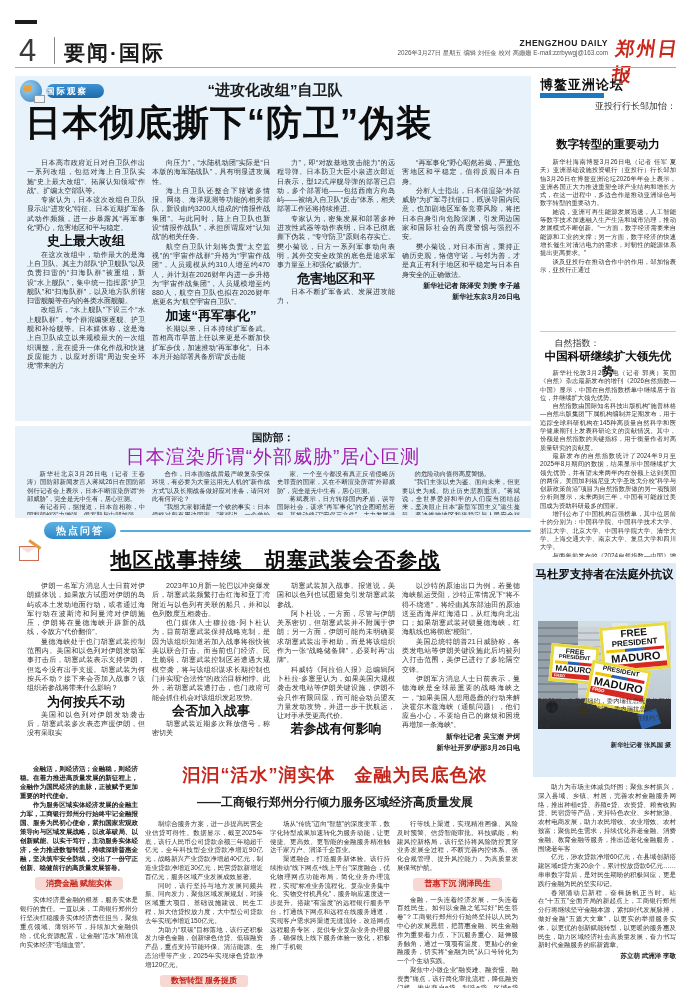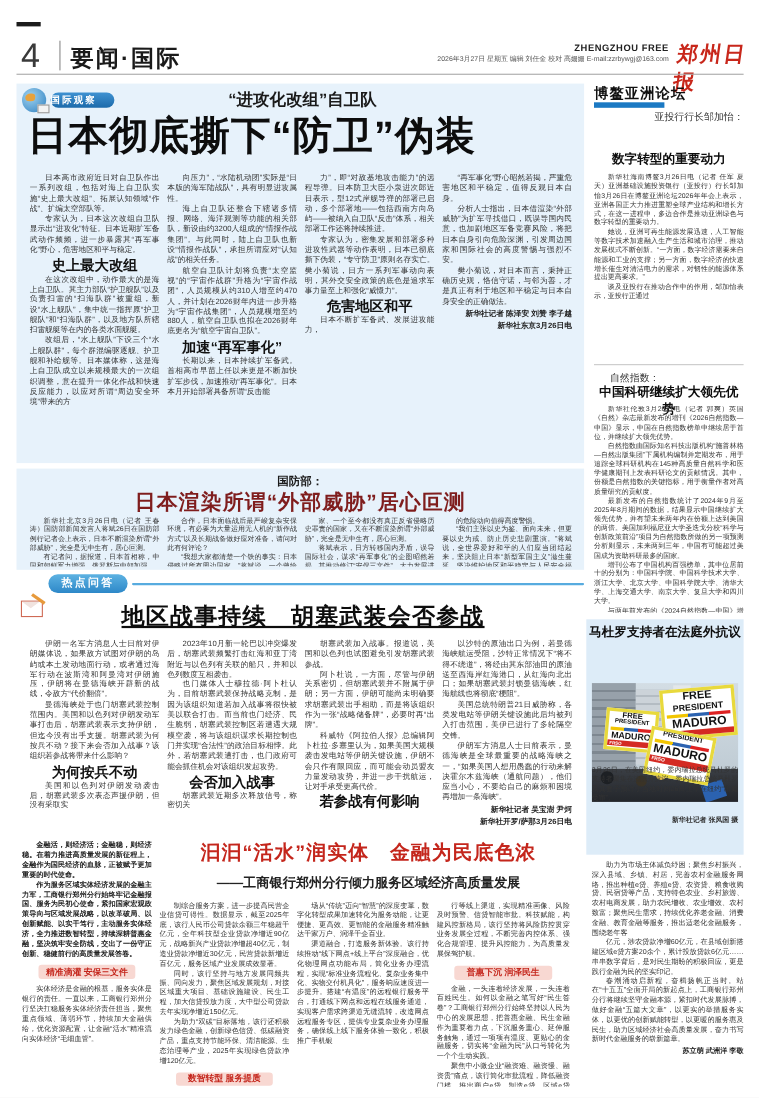--- a/index.html
+++ b/index.html
@@ -23,21 +23,21 @@
   .colbody p{margin:0;text-indent:2em;}
   .colbody p.bld{font-weight:bold;color:#222;}
   .colbody .ch{font-size:13px;font-weight:800;text-align:center;margin:4px 0;color:#111;text-indent:0;}
   .colbody .sig{text-align:right;font-weight:bold;text-indent:0;margin-top:2px;color:#222;}
   .small .colbody, .colbody.small{font-size:6.3px;line-height:8.3px;}
   .fin .ch{background:#f8d8d2;color:#c4261c;width:74%;margin:5px auto;padding:2px 0;border-radius:3px;font-size:8px;}
   
   .kicker{font-size:15px;font-weight:bold;text-align:center;color:#1a1a1a;}
   .mainhead{font-size:36px;font-weight:900;text-align:left;color:#0d0d0d;letter-spacing:1px;}
   .midkicker{font-size:10.5px;font-weight:bold;text-align:center;color:#1a1a1a;}
-  .midhead{font-size:19px;font-weight:700;text-align:center;color:#7f1d1d;letter-spacing:1px;}
+  .midhead{font-size:19px;font-weight:400;text-align:center;color:#a21caf;letter-spacing:1px;}
   .qahead{font-size:21px;font-weight:900;text-align:center;color:#0d0d0d;letter-spacing:1px;text-decoration:underline;}
   .rckicker{font-size:9px;text-align:center;color:#333;}
   .rchead{font-size:11.5px;font-weight:900;text-align:center;color:#0d0d0d;}
   .finhead{font-size:18px;font-weight:900;text-align:center;color:#c4261c;letter-spacing:1px;}
   .finsub{font-size:12px;font-weight:bold;text-align:center;color:#222;}
   .photohead{font-size:11.5px;font-weight:900;text-align:center;color:#0d0d0d;}
   .caption{font-size:6.3px;line-height:8.4px;text-align:justify;color:#333;}
   .credit{font-size:6.3px;font-weight:bold;text-align:right;color:#333;}
   
   .badgepill{background:linear-gradient(#3f92d2,#1c6aaa);border-radius:8px;color:#fff;font-size:8.5px;
@@ -74,21 +74,21 @@
 </style>
 </head>
 <body>
 
 <div class="page">
 
   <div class="abs regmark" style="left:15px;top:20px;width:22px;height:4px;"></div>
   <div class="abs pagenum" style="left:19px;top:33px;">4</div>
   <div class="abs vrule" style="left:54px;top:37px;width:1px;height:27px;"></div>
   <div class="abs sectitle" style="left:64px;top:39px;">要闻·国际</div>
-  <div class="abs masthead" style="left:380px;top:38px;width:228px;">ZHENGZHOU FREE</div>
+  <div class="abs masthead" style="left:380px;top:38px;width:228px;">ZHENGZHOU DAILY</div>
   <div class="abs dateline" style="left:290px;top:49px;width:318px;">2026年3月27日 星期五 编辑 刘任金 校对 高姗姗 E-mail:zzrbywgj@163.com</div>
   <div class="abs logo" style="left:614px;top:36px;">郑州日报</div>
   <div class="abs hrule" style="left:15px;top:67px;width:661px;height:1px;"></div>
 
   <div class="abs bluepanel" style="left:15px;top:76px;width:516px;height:345px;"></div>
   <div class="abs globe" style="left:20px;top:80px;">
       <div class="land"></div>
       <div class="mail"></div>
     </div>
   <div class="abs badgepill" style="left:46px;top:84px;width:58px;height:14px;">国际观察</div>
@@ -231,21 +231,21 @@
     </div>
   </div>
   <div class="abs caption" style="left:538px;top:697px;width:133px;height:40px;">3月26日，在美国纽约，委内瑞拉总统马杜罗的支持者聚集在法院外抗议。委内瑞拉总统马杜罗及其妻子预计于当地时间26日上午在纽约“出庭受审”。</div>
   <div class="abs credit" style="left:538px;top:741px;width:133px;">新华社记者 张凤国 摄</div>
 
   <div class="abs finhead" style="left:145px;top:763px;width:380px;">汩汩“活水”润实体　金融为民底色浓</div>
   <div class="abs finsub" style="left:145px;top:794px;width:380px;">——工商银行郑州分行倾力服务区域经济高质量发展</div>
   <div class="abs colbody fin" style="left:20px;top:764px;width:118px;height:226px;font-size:6.5px;line-height:9px;">
       <p class="bld">金融活，则经济活；金融稳，则经济稳。在着力推进高质量发展的新征程上，金融作为国民经济的血脉，正被赋予更加重要的时代使命。</p>
       <p class="bld">作为服务区域实体经济发展的金融主力军，工商银行郑州分行始终牢记金融报国、服务为民初心使命，紧扣国家宏观政策导向与区域发展战略，以改革破局、以创新赋能、以实干笃行，主动服务实体经济，全力推进数智转型，持续深耕普惠金融，坚决筑牢安全防线，交出了一份守正创新、稳健前行的高质量发展答卷。</p>
-      <div class="ch">精准滴灌 安保三文件</div>
+      <div class="ch">消费金融 赋能实体</div>
       <p>实体经济是金融的根基，服务实体是银行的责任。一直以来，工商银行郑州分行坚决扛稳服务实体经济责任担当，聚焦重点领域、薄弱环节，持续加大金融供给，优化资源配置，让金融“活水”精准流向实体经济“毛细血管”。</p>
     </div>
   <div class="abs colbody fin" style="left:145px;top:820px;width:118px;height:168px;font-size:6.5px;line-height:8.8px;">
       <p>制综合服务方案，进一步提高民营企业信贷可得性。数据显示，截至2025年底，该行人民币公司贷款余额三年稳超千亿元，全年科技型企业贷款净增近90亿元，战略新兴产业贷款净增超40亿元，制造业贷款净增近30亿元，民营贷款新增近百亿元，服务区域产业发展成效显著。</p>
       <p>同时，该行坚持与地方发展同频共振、同向发力，聚焦区域发展规划，对接区域重大项目、基础设施建设、民生工程，加大信贷投放力度，大中型公司贷款去年实现净增近150亿元。</p>
       <p>为助力“双碳”目标落地，该行还积极发力绿色金融，创新绿色信贷、低碳融资产品，重点支持节能环保、清洁能源、生态治理等产业，2025年实现绿色贷款净增120亿元。</p>
       <div class="ch">数智转型 服务提质</div>
     </div>
   <div class="abs colbody fin" style="left:270px;top:820px;width:120px;height:168px;font-size:6.5px;line-height:8.8px;">
       <p>场从“传统”迈向“智慧”的深度变革，数字化转型成果加速转化为服务动能，让更便捷、更高效、更智能的金融服务精准触达千家万户、润泽千企百业。</p>

